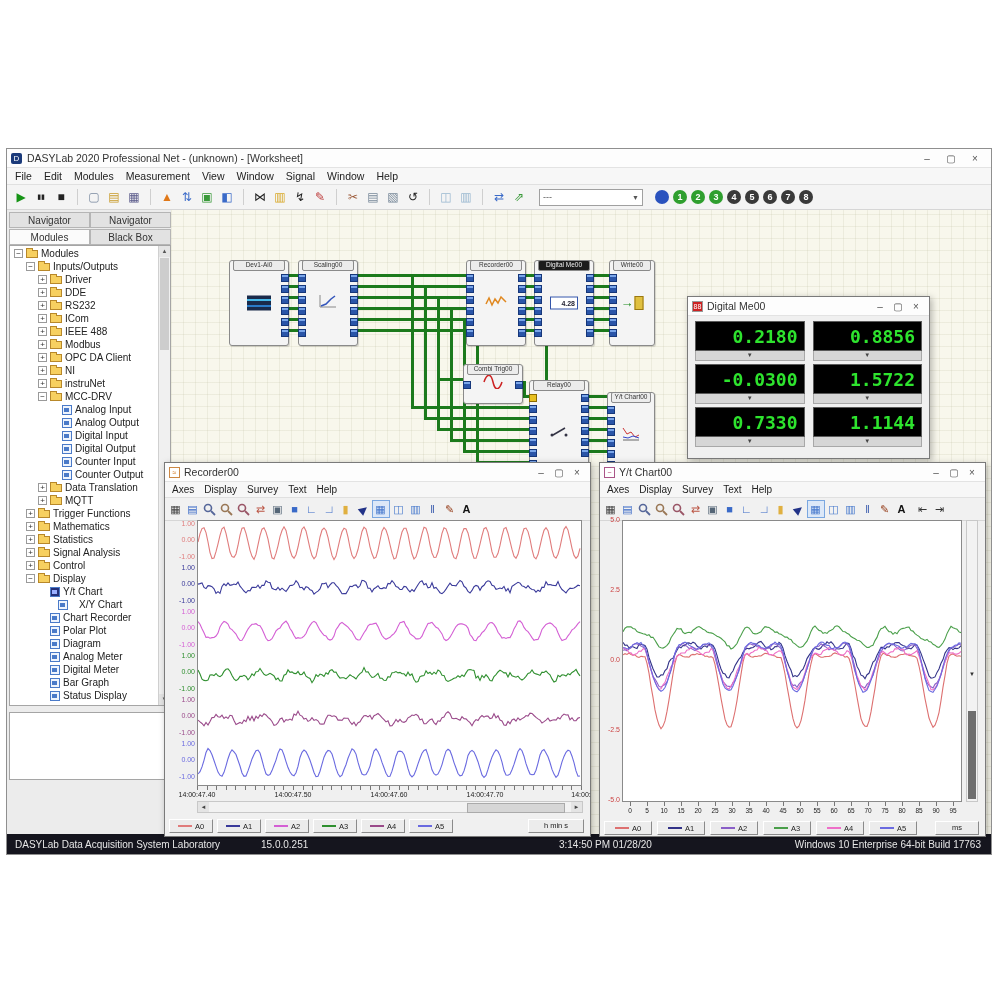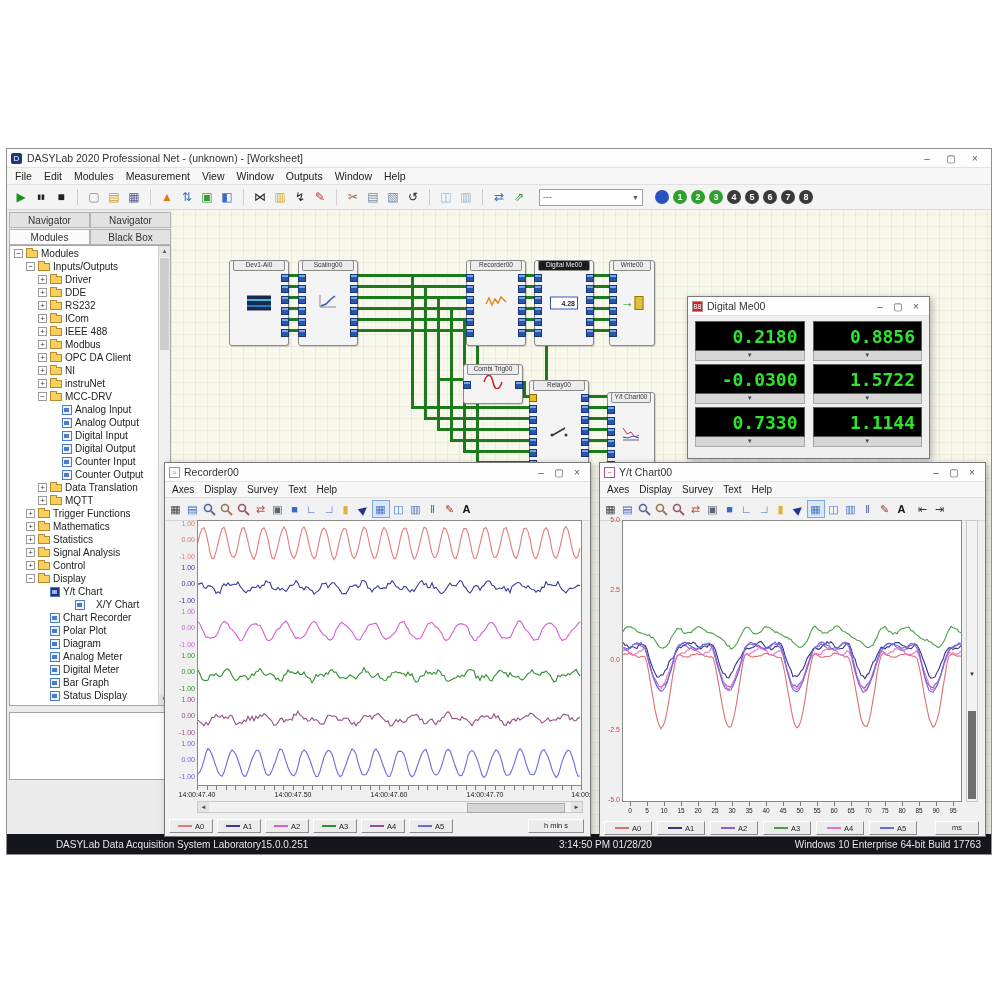--- a/index.html
+++ b/index.html
@@ -78,21 +78,21 @@
   .leg-line{height:2px;margin-right:3px;}
   .unit-btn{position:absolute;height:14px;background:#ececec;border:1px solid;border-color:#fff #8a8a8a #8a8a8a #fff;font-size:7.5px;color:#222;text-align:center;line-height:12px;box-sizing:border-box;}
   .hscroll{position:absolute;height:12px;background:#f2f2f2;border:1px solid #c8c8c8;box-sizing:border-box;}
   .hs-arrow{position:absolute;top:0;width:11px;height:10px;font-size:6px;line-height:10px;text-align:center;color:#444;background:#e4e4e4;}
   .hs-thumb{position:absolute;top:1px;height:8px;background:#d6d6d6;border:1px solid #aaa;}
   .vscroll{position:absolute;width:12px;background:#f2f2f2;border:1px solid #c8c8c8;box-sizing:border-box;}
   .vs-thumb{position:absolute;left:1px;width:8px;background:#6e6e6e;}
   .vs-arrow{position:absolute;left:0;width:100%;text-align:center;font-size:6px;color:#333;}
   
   .statusbar{position:absolute;left:0;bottom:0;width:100%;height:20px;background:#15151e;color:#e6e6e6;font-size:10px;display:flex;align-items:center;}
-  .sb1{width:25%;padding-left:8px;text-align:right;}
+  .sb1{width:25%;padding-left:8px;}
   .sb2{width:20%;}
   .sb3{width:30%;text-align:center;}
   .sb4{flex:1;text-align:right;padding-right:10px;}
 </style>
 </head>
 <body>
 
 <div class="app">
 
   <div class="titlebar">
@@ -105,21 +105,21 @@
     </span>
   </div>
 
   <div class="menubar">
       <span class="menu-item">File</span>
       <span class="menu-item">Edit</span>
       <span class="menu-item">Modules</span>
       <span class="menu-item">Measurement</span>
       <span class="menu-item">View</span>
       <span class="menu-item">Window</span>
-      <span class="menu-item">Outputs</span>
+      <span class="menu-item">Signal</span>
       <span class="menu-item">Window</span>
       <span class="menu-item">Help</span>
     </div>
 
   <div class="toolbar">
     <span style="display:flex;align-items:center;">
         <span class="tb-icon" style="color: rgb(22, 148, 22);">▶</span>
         <span class="tb-icon" style="color: rgb(34, 34, 34); font-size: 7px;">▮▮</span>
         <span class="tb-icon" style="color: rgb(34, 34, 34);">■</span>
         <span class="tb-sep"></span>
@@ -306,21 +306,21 @@
             <div class="tree-row" style="padding-left: 16px;">
               <span class="toggle">−</span>
               <span class="folder"></span>
               <span>Display</span>
             </div>
             <div class="tree-row" style="padding-left: 28px;">
               <span class="tog-spacer"></span>
               <span class="mod-ic sel"></span>
               <span>Y/t Chart</span>
             </div>
-            <div class="tree-row" style="padding-left: 45px; gap: 8px;">
+            <div class="tree-row" style="padding-left: 28px; gap: 8px;">
               <span class="tog-spacer"></span>
               <span class="mod-ic"></span>
               <span>X/Y Chart</span>
             </div>
             <div class="tree-row" style="padding-left: 28px;">
               <span class="tog-spacer"></span>
               <span class="mod-ic"></span>
               <span>Chart Recorder</span>
             </div>
             <div class="tree-row" style="padding-left: 28px;">

